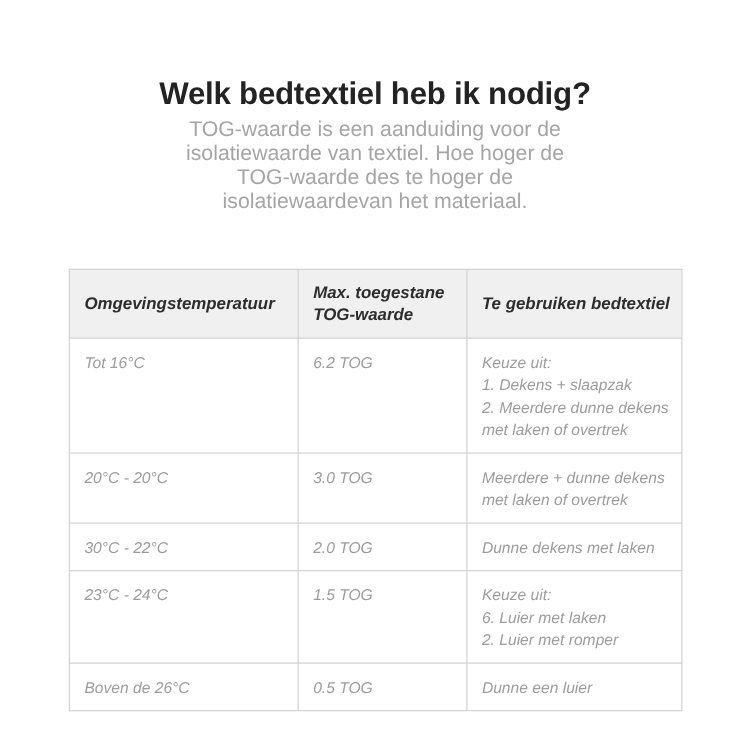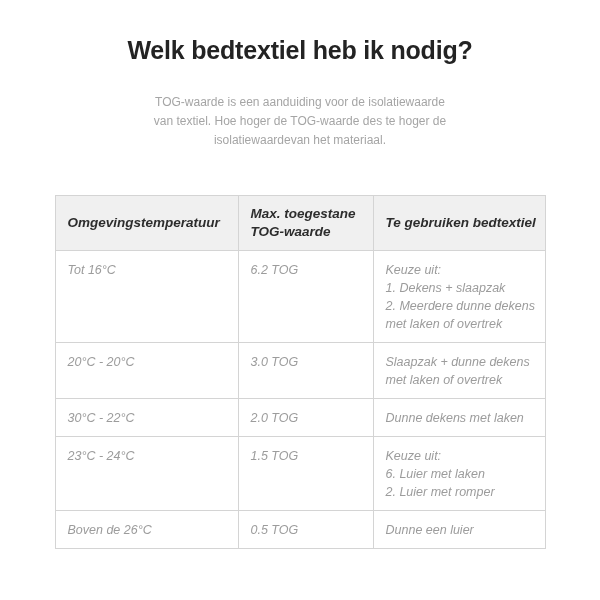--- a/index.html
+++ b/index.html
@@ -15,35 +15,35 @@
   html, body {
     width: 600px;
     height: 600px;
     background: var(--page-background);
     font-family: "Liberation Sans", sans-serif;
     overflow: hidden;
   }
   .page {
     width: 600px;
     height: 600px;
-    padding-top: 35px;
+    padding-top: 60px;
   }
   .page-title {
     text-align: center;
     font-size: 25px;
     line-height: 30px;
     font-weight: 700;
     color: var(--title-text);
     letter-spacing: -0.2px;
   }
   .page-subtitle {
-    margin: 28px auto 0;
+    margin: 4px auto 0;
     max-width: 310px;
     text-align: center;
-    font-size: 12px;
+    font-size: 17px;
     line-height: 19px;
     color: var(--subtitle-text);
   }
   table.tog-table {
     width: 490px;
     margin: 45px auto 0;
     border-collapse: collapse;
     table-layout: fixed;
     font-style: italic;
   }
@@ -107,21 +107,21 @@
           </td>
         </tr>
         <tr>
           <td>
             <div>20°C - 20°C</div>
           </td>
           <td>
             <div>3.0 TOG</div>
           </td>
           <td>
-            <div>Slaapzak + dunne dekens met laken of overtrek</div>
+            <div>Meerdere + dunne dekens met laken of overtrek</div>
           </td>
         </tr>
         <tr>
           <td>
             <div>30°C - 22°C</div>
           </td>
           <td>
             <div>2.0 TOG</div>
           </td>
           <td>

